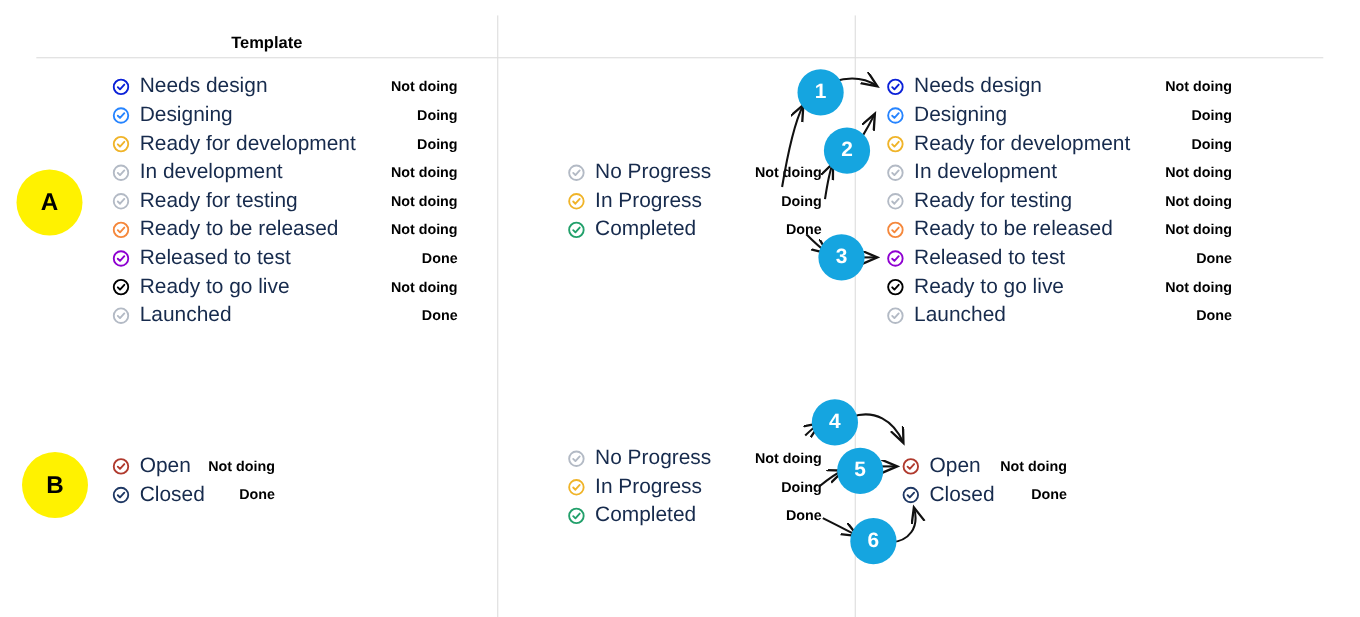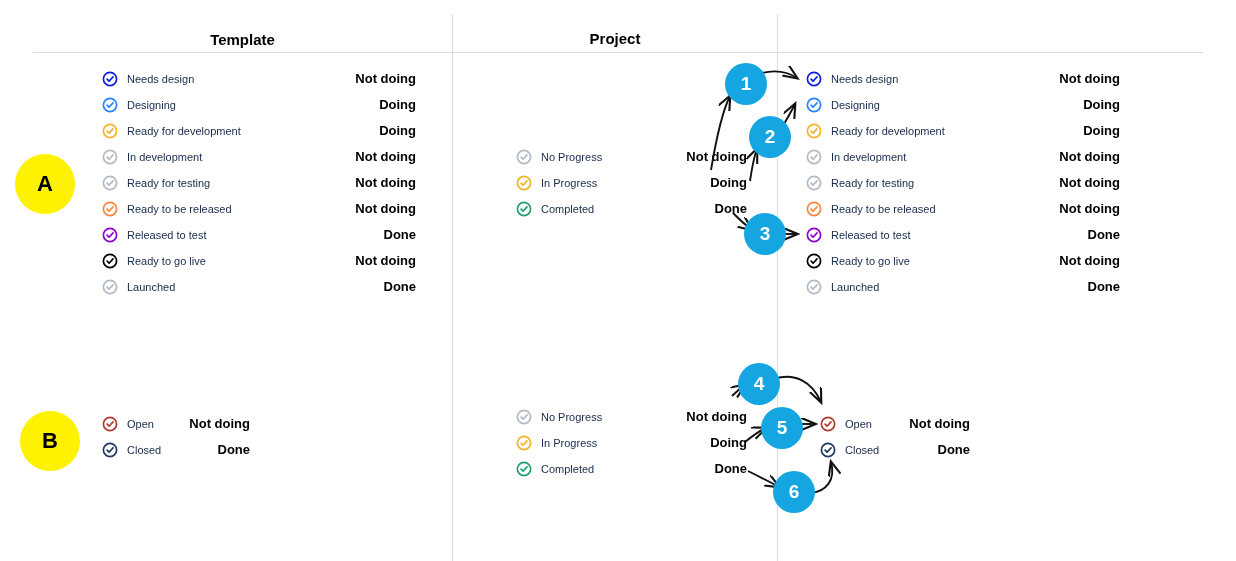--- a/index.html
+++ b/index.html
@@ -31,21 +31,21 @@
          background:#FFF200;display:flex;align-items:center;justify-content:center;
          font-size:22px;font-weight:bold;color:#000;}
   .badge.a{left:15px;top:154px;}
   .badge.b{left:20px;top:411px;}
 
   
   .list{position:absolute;}
   .row{position:absolute;height:26px;display:flex;align-items:center;left:0;}
   .ico{width:16px;height:16px;flex:0 0 16px;margin-right:9px;}
   .ico svg{display:block;width:16px;height:16px;}
-  .rowlabel{font-size:11px;color:#172B4D;white-space:nowrap;}
+  .rowlabel{font-size:19px;color:#172B4D;white-space:nowrap;}
 
   
   .list.tmplA{left:102px;top:66px;}
 
   .list.projA{left:516px;top:144px;}
   .list.projA2{left:516px;top:404px;}
   .list.tmplB{left:102px;top:411px;}
   .list.afterA{left:806px;top:66px;}
   .list.afterB{left:820px;top:411px;}
 
@@ -70,21 +70,20 @@
 </head>
 <body>
 
 <div class="canvas">
 
   <div class="vdiv v1"></div>
   <div class="vdiv v2"></div>
   <div class="hdiv"></div>
 
   <div class="colhdr h1">Template</div>
-  <div class="colhdr h2">Project</div>
 
   <div class="badge a">A</div>
   <div class="badge b">B</div>
 
   <div class="list tmplA">
       <div class="row" style="top: 0px;">
         <span class="ico">
           <svg viewBox="0 0 16 16" aria-hidden="true">
             <circle cx="8" cy="8" r="6.6" fill="none" stroke="#0B21D8" stroke-width="1.7"></circle>
             <path d="M5.1 8.2 L7.1 10.2 L11 5.9" fill="none" stroke="#0B21D8" stroke-width="1.7" stroke-linecap="round" stroke-linejoin="round"></path>

